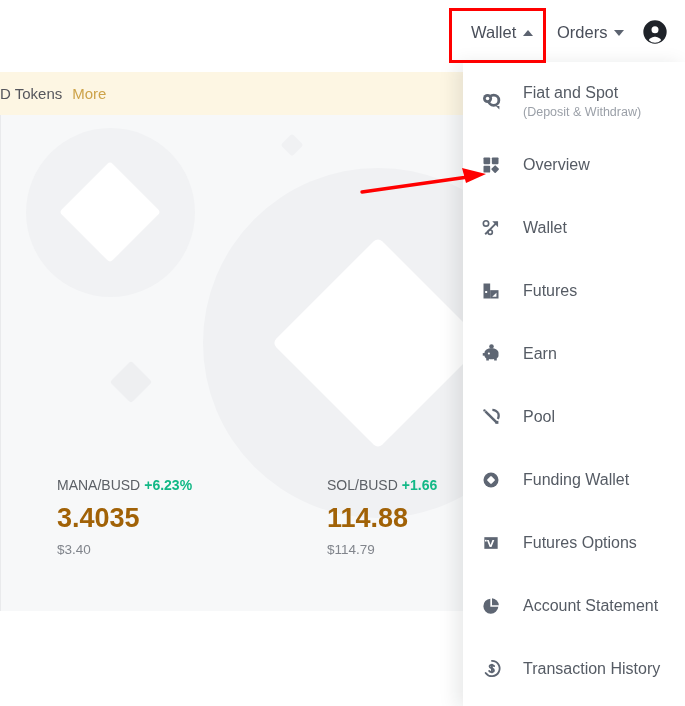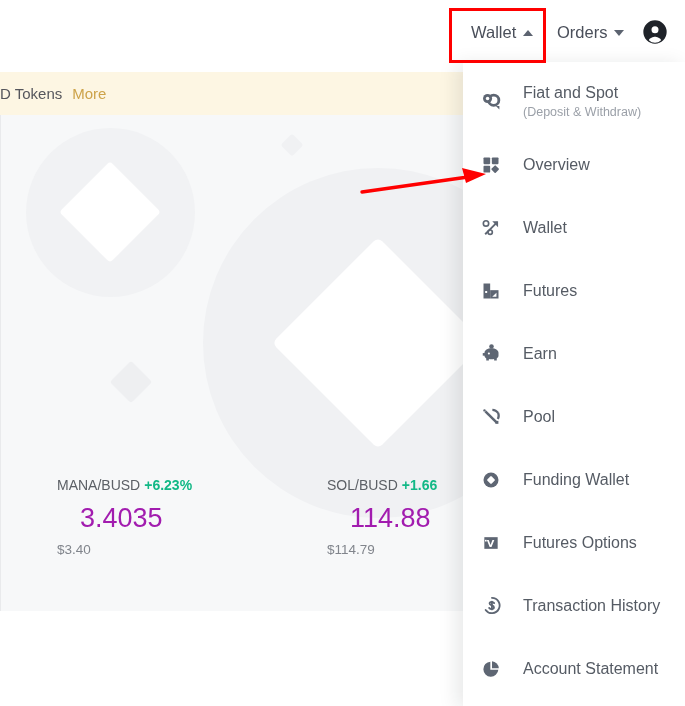--- a/index.html
+++ b/index.html
@@ -177,26 +177,25 @@
     white-space: nowrap;
     line-height: 20px;
   }
   .ticker-change {
     color: #12b886;
     font-weight: bold;
     margin-left: 4px;
   }
   .ticker-price {
     font-size: 27px;
-    font-weight: normal;
-    color: #a21caf;
+    font-weight: bold;
+    color: #a16207;
     line-height: 38px;
     margin-top: 4px;
     white-space: nowrap;
-    margin-left: 23px;
   }
   .ticker-fiat {
     font-size: 13.5px;
     color: #81858c;
     line-height: 18px;
     margin-top: 4px;
     white-space: nowrap;
   }
 
   
@@ -414,40 +413,40 @@
           <rect x="4.8" y="8.2" width="2" height="2" fill="#ffffff"></rect>
         </svg>
       </span>
       <span class="menu-label-wrap">
         <span class="menu-label">Futures Options</span>
       </span>
     </div>
 
     <div class="menu-item">
       <span class="menu-icon">
+        <svg viewBox="0 0 24 24" width="20" height="20" fill="currentColor">
+          <path d="M11.2 3.2A9 9 0 1020.8 13H11.2z"></path>
+          <path d="M13.2 2.6A9 9 0 0121.4 11h-8.2z"></path>
+        </svg>
+      </span>
+      <span class="menu-label-wrap">
+        <span class="menu-label">Account Statement</span>
+      </span>
+    </div>
+
+    <div class="menu-item">
+      <span class="menu-icon">
         <svg viewBox="0 0 24 24" width="21" height="21" fill="none" stroke="currentColor" stroke-width="2.1">
           <path d="M12.5 3.2a8.8 8.8 0 11-7.2 13.9" stroke-linecap="round"></path>
           <path d="M12.5 7.5v9" stroke-linecap="round"></path>
           <path d="M15 9.3c-.7-1-1.7-1.4-2.8-1.4-1.4 0-2.4.8-2.4 1.9s.9 1.6 2.4 2c1.5.4 2.6.9 2.6 2.2s-1.1 2.1-2.6 2.1c-1.2 0-2.2-.5-2.9-1.4" stroke-linecap="round"></path>
         </svg>
       </span>
       <span class="menu-label-wrap">
         <span class="menu-label">Transaction History</span>
-      </span>
-    </div>
-
-    <div class="menu-item">
-      <span class="menu-icon">
-        <svg viewBox="0 0 24 24" width="20" height="20" fill="currentColor">
-          <path d="M11.2 3.2A9 9 0 1020.8 13H11.2z"></path>
-          <path d="M13.2 2.6A9 9 0 0121.4 11h-8.2z"></path>
-        </svg>
-      </span>
-      <span class="menu-label-wrap">
-        <span class="menu-label">Account Statement</span>
       </span>
     </div>
 
   </div>
 
   <div class="annot-box"></div>
 
   <div class="annot-arrow">
     <svg viewBox="0 0 140 48" width="140" height="48">
       <line x1="12" y1="34" x2="118" y2="19" stroke="#ff0000" stroke-width="3.4" stroke-linecap="round"></line>

